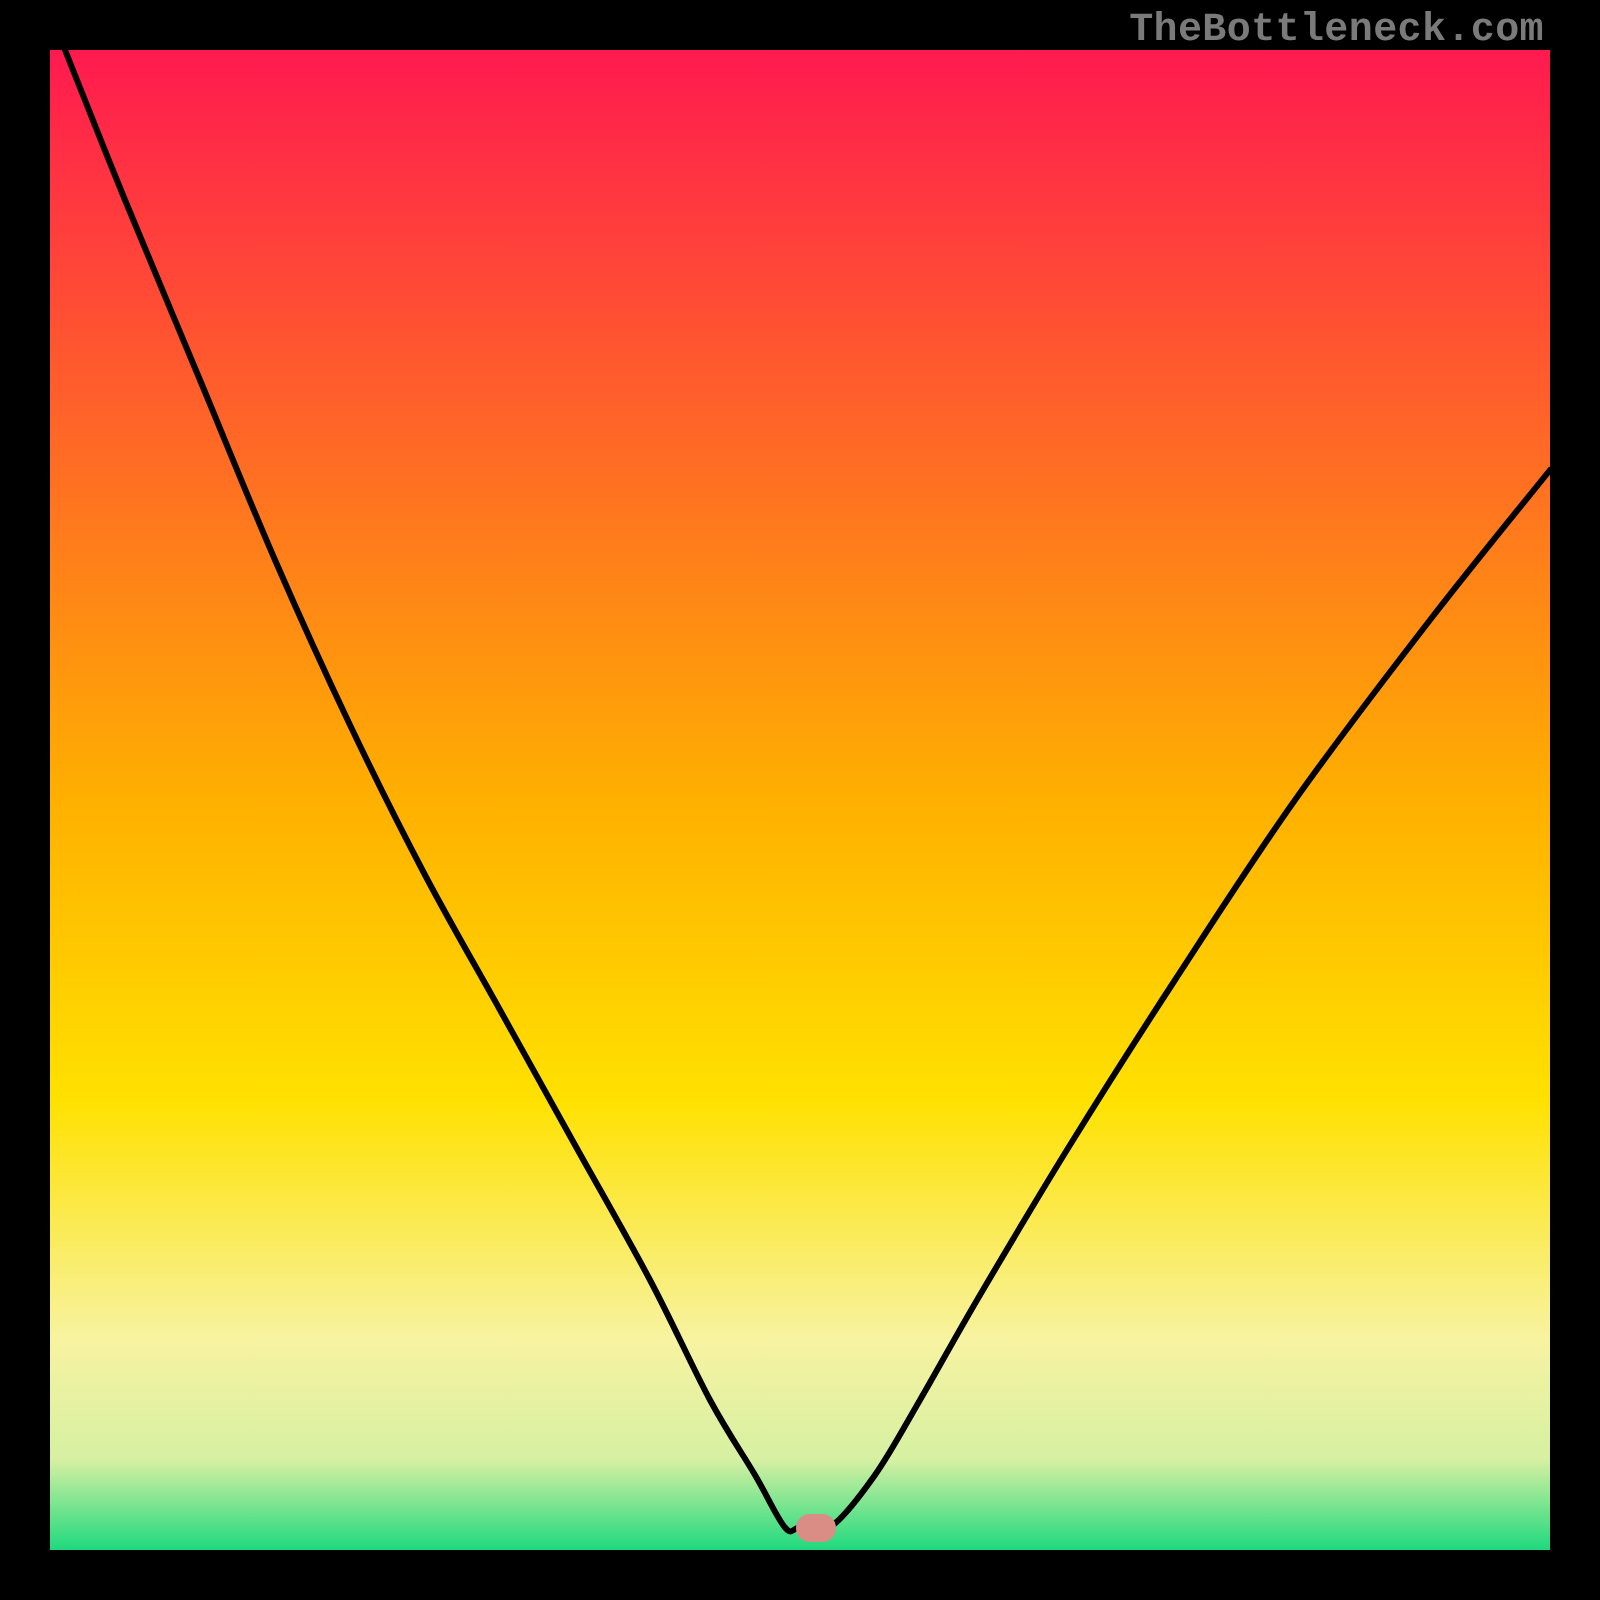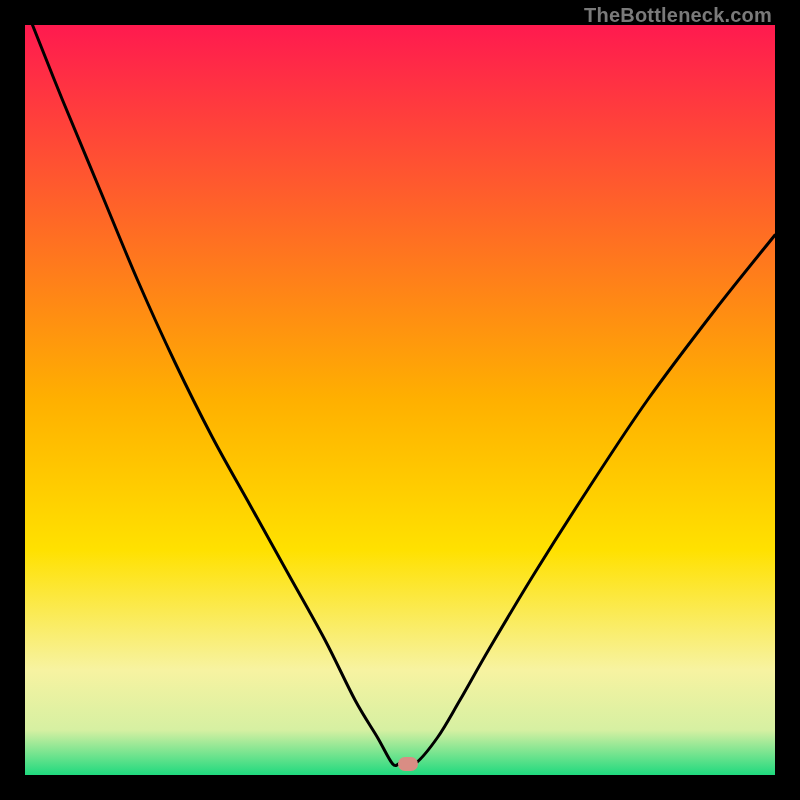--- a/index.html
+++ b/index.html
@@ -28,21 +28,21 @@
     inset: 0;
   }
   .curve-svg {
     position: absolute;
     inset: 0;
   }
   .watermark {
     position: absolute;
     top: 4px;
     right: 28px;
-    font-family: Liberation Sans, sans-serif;
+    font-family: Liberation Mono, monospace;
     font-size: 20px;
     font-weight: 600;
     color: #7a7a7a;
     letter-spacing: 0.2px;
   }
   .marker {
     position: absolute;
     width: 20px;
     height: 14px;
     border-radius: 8px;

